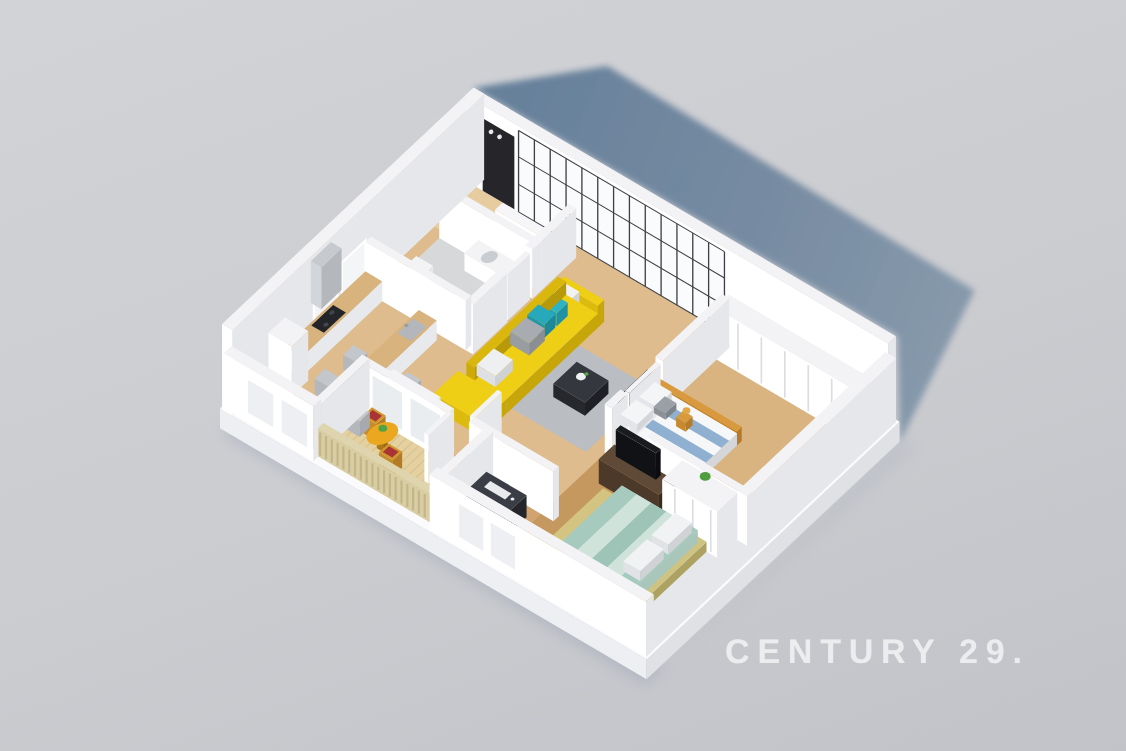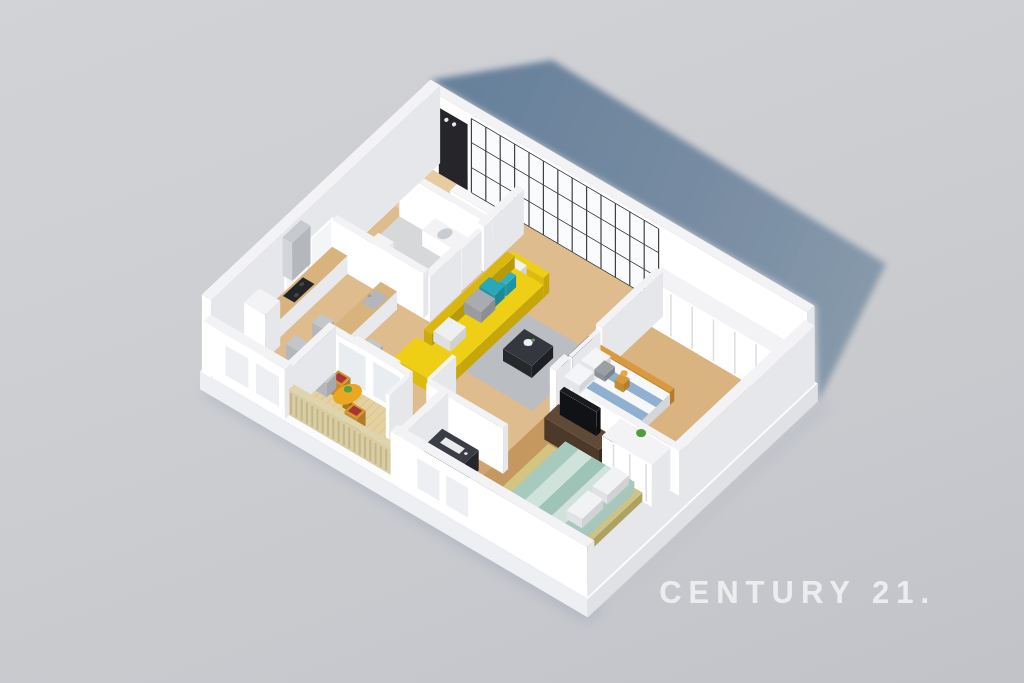--- a/index.html
+++ b/index.html
@@ -502,14 +502,14 @@
       </g>
       <g>
         <polygon points="566.7,519.3 582.1,528.3 582.1,519.3 566.7,510.3" fill="#e1e2e5"></polygon>
         <polygon points="603.4,508.3 582.1,528.3 582.1,519.3 603.4,499.3" fill="#d1d2d6"></polygon>
         <polygon points="588.0,490.3 603.4,499.3 582.1,519.3 566.7,510.3" fill="#f1f2f4"></polygon>
       </g>
     </g>
 </svg>
 
 <div class="wm">
-  <span>CENTURY 21.</span>
+  <span>CENTURY 29.</span>
 </div>
 
 </body></html>

